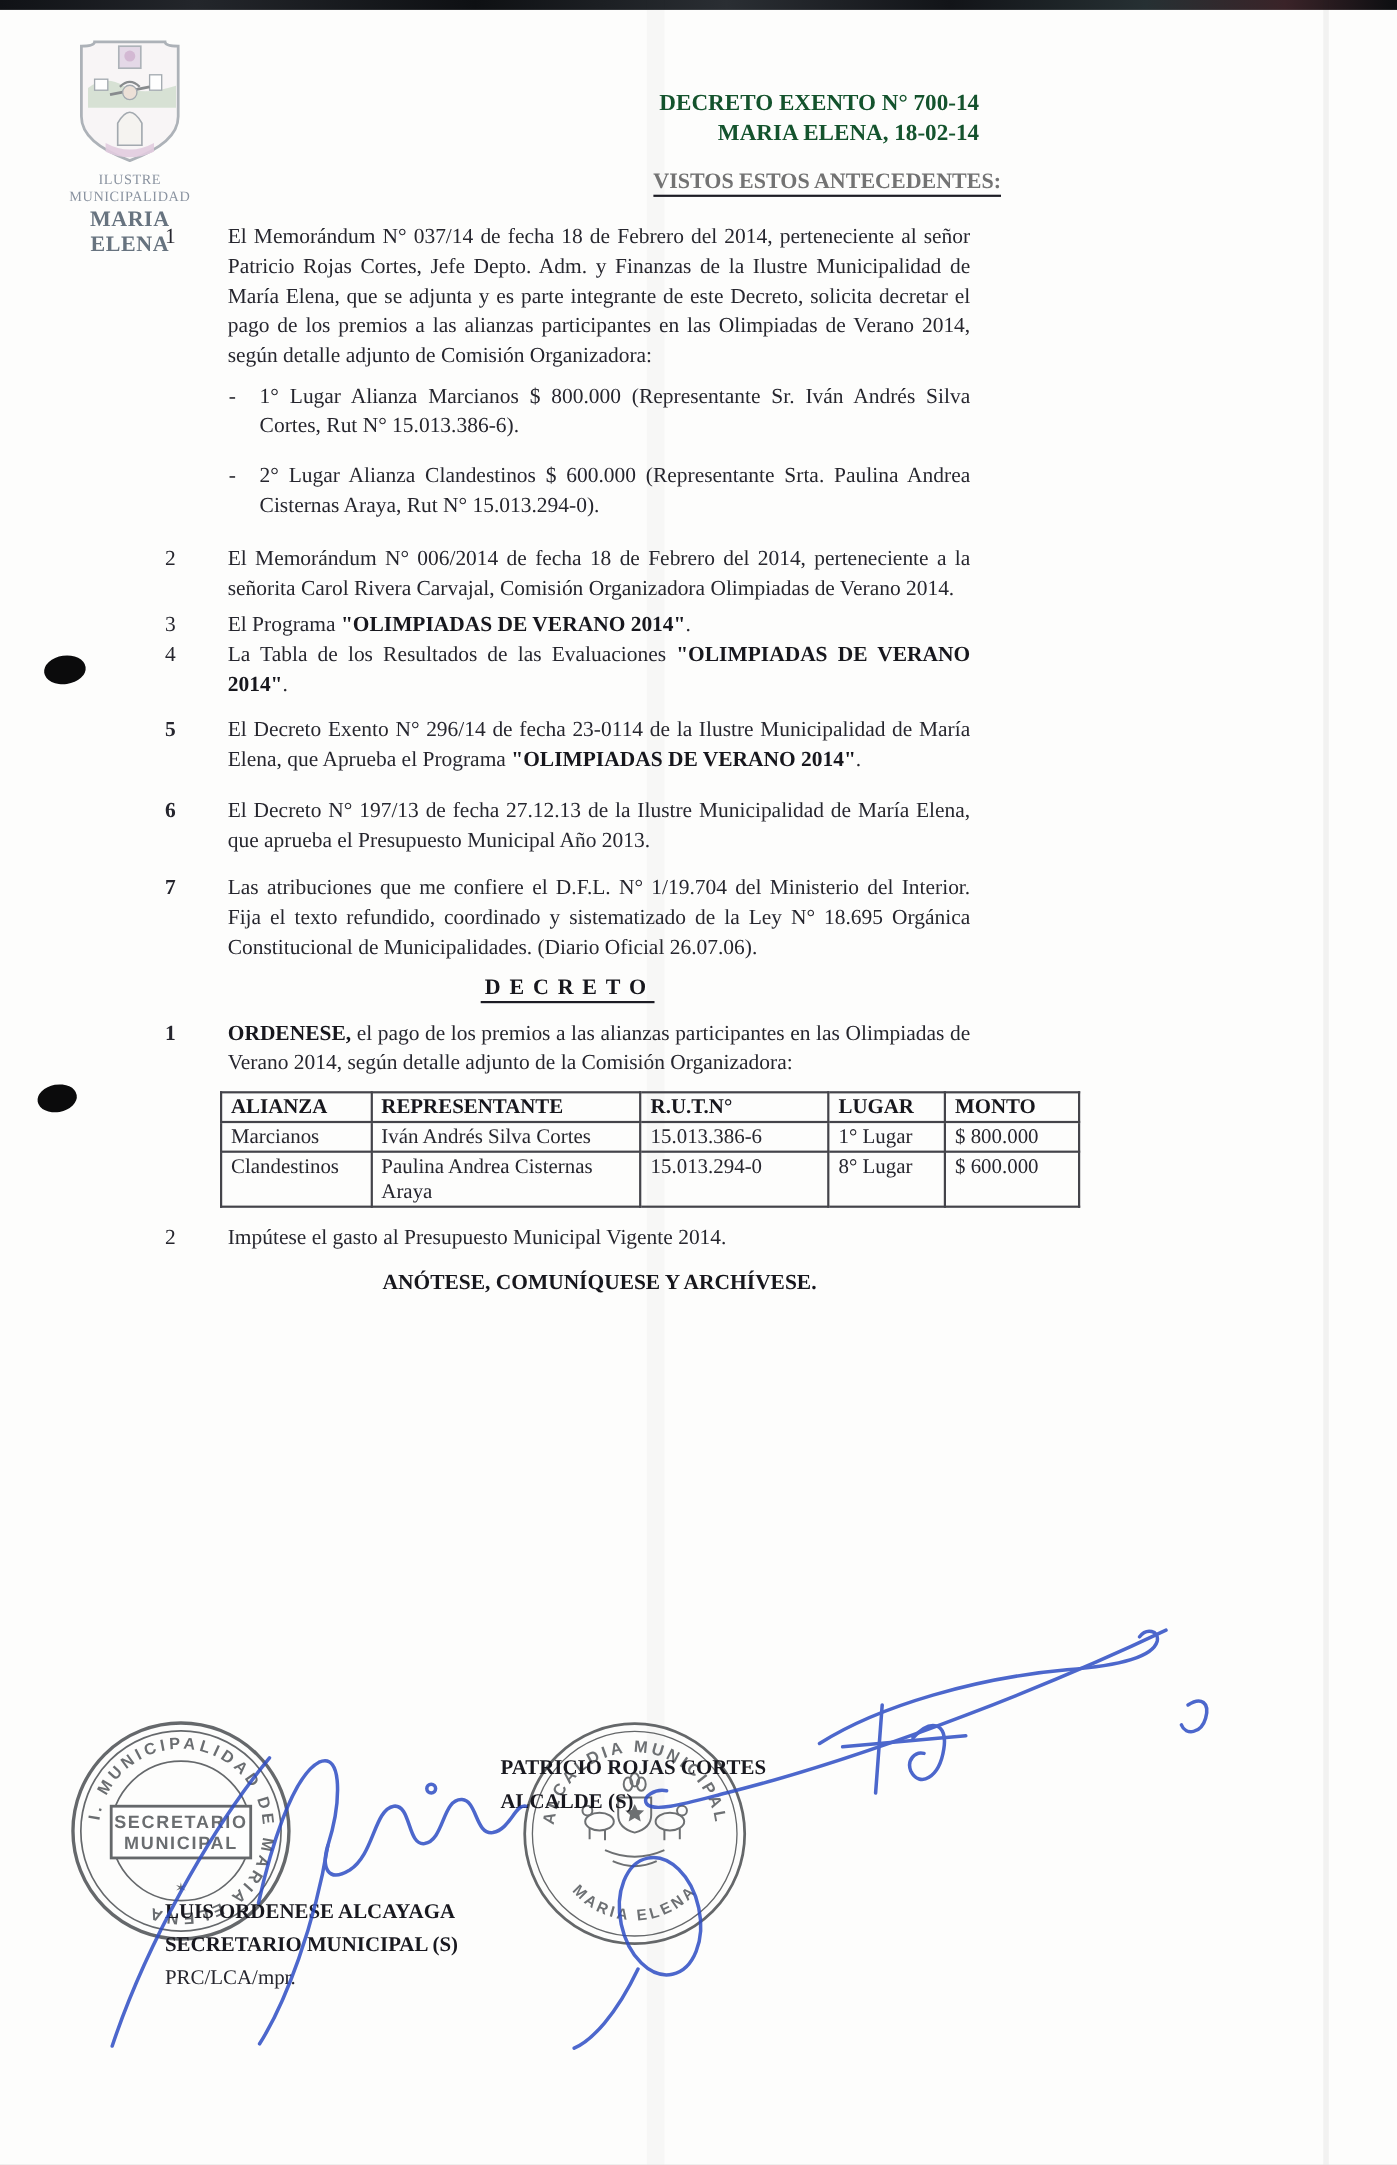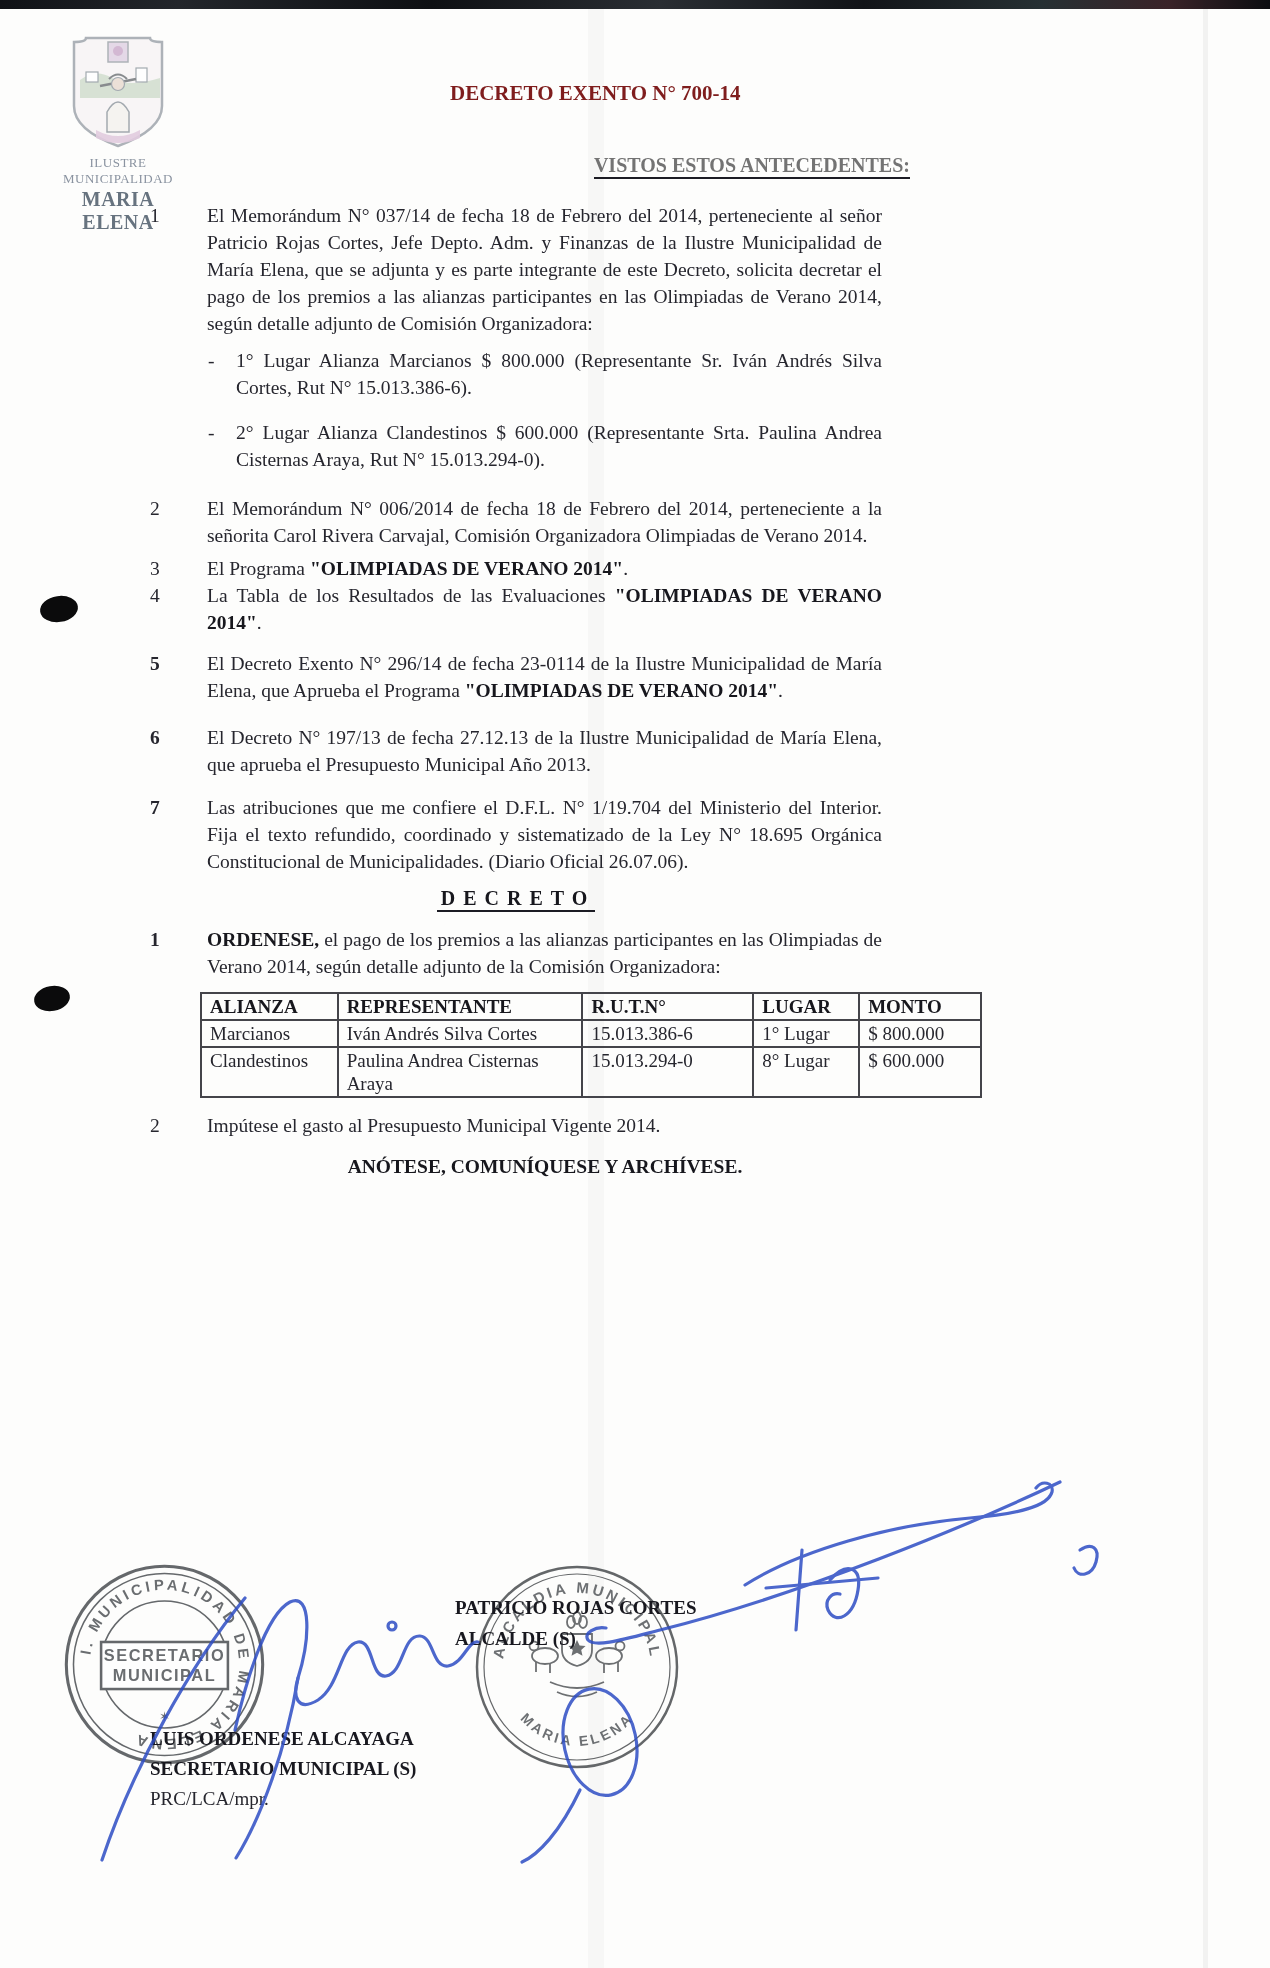--- a/index.html
+++ b/index.html
@@ -14,22 +14,22 @@
   .scan-streak-right{position:absolute;top:0;bottom:0;left:1203px;width:5px;background:rgba(40,40,40,0.05);}
   .punch-dot{position:absolute;background:#0b0b0c;border-radius:50%;}
   .dot-1{left:40px;top:596px;width:38px;height:26px;transform:rotate(-8deg);}
   .dot-2{left:34px;top:986px;width:36px;height:25px;transform:rotate(-10deg);}
 
   .logo{position:absolute;left:56px;top:34px;width:124px;text-align:center;}
   .logo svg{display:block;margin:0 auto;opacity:.8;}
   .logo-org{font-size:13px;color:#8a93a0;letter-spacing:.5px;margin-top:3px;}
   .logo-name{font-size:20px;font-weight:bold;color:#67737f;letter-spacing:.5px;margin-top:1px;}
 
-  .decree-header{position:absolute;left:450px;top:80px;width:440px;text-align:left;
-    font-weight:bold;font-size:21px;line-height:27px;color:#7f1d1d;}
+  .decree-header{position:absolute;left:450px;top:80px;width:440px;text-align:right;
+    font-weight:bold;font-size:21px;line-height:27px;color:#14532d;}
   .vistos{position:absolute;left:180px;top:154px;width:730px;text-align:right;
     font-weight:bold;font-size:20px;color:#737373;}
   .u{border-bottom:2.5px solid #1c1c24;padding-bottom:1px;}
 
   .main{position:absolute;left:150px;top:202px;width:732px;font-size:19.5px;line-height:27px;text-align:justify;}
   .item{display:flex;}
   .item .num{flex:0 0 57px;}
   .item .num.b{font-weight:bold;}
   .item .body{flex:1;}
   .bullet{display:flex;padding-left:58px;}
@@ -90,20 +90,21 @@
       <path d="M43 45 q9 -9 18 0" stroke="#6b6f73" stroke-width="2" fill="none"></path>
       <path d="M41 78 q11 -20 22 0 l0 20 l-22 0 Z" fill="#f4f1ee" stroke="#8d959d" stroke-width="1.5"></path>
       <path d="M30 96 q22 12 44 0 l0 8 q-22 10 -44 0 Z" fill="#dcc0d8" opacity=".9"></path>
     </svg>
     <div class="logo-org">ILUSTRE MUNICIPALIDAD</div>
     <div class="logo-name">MARIA ELENA</div>
   </div>
 
   <div class="decree-header">
     <div>DECRETO EXENTO N° 700-14</div>
+    <div>MARIA ELENA, 18-02-14</div>
   </div>
 
   <div class="vistos">
     <span class="u">VISTOS ESTOS ANTECEDENTES:</span>
   </div>
 
   <div class="main">
 
     <div class="item mb10">
       <div class="num">1</div>

